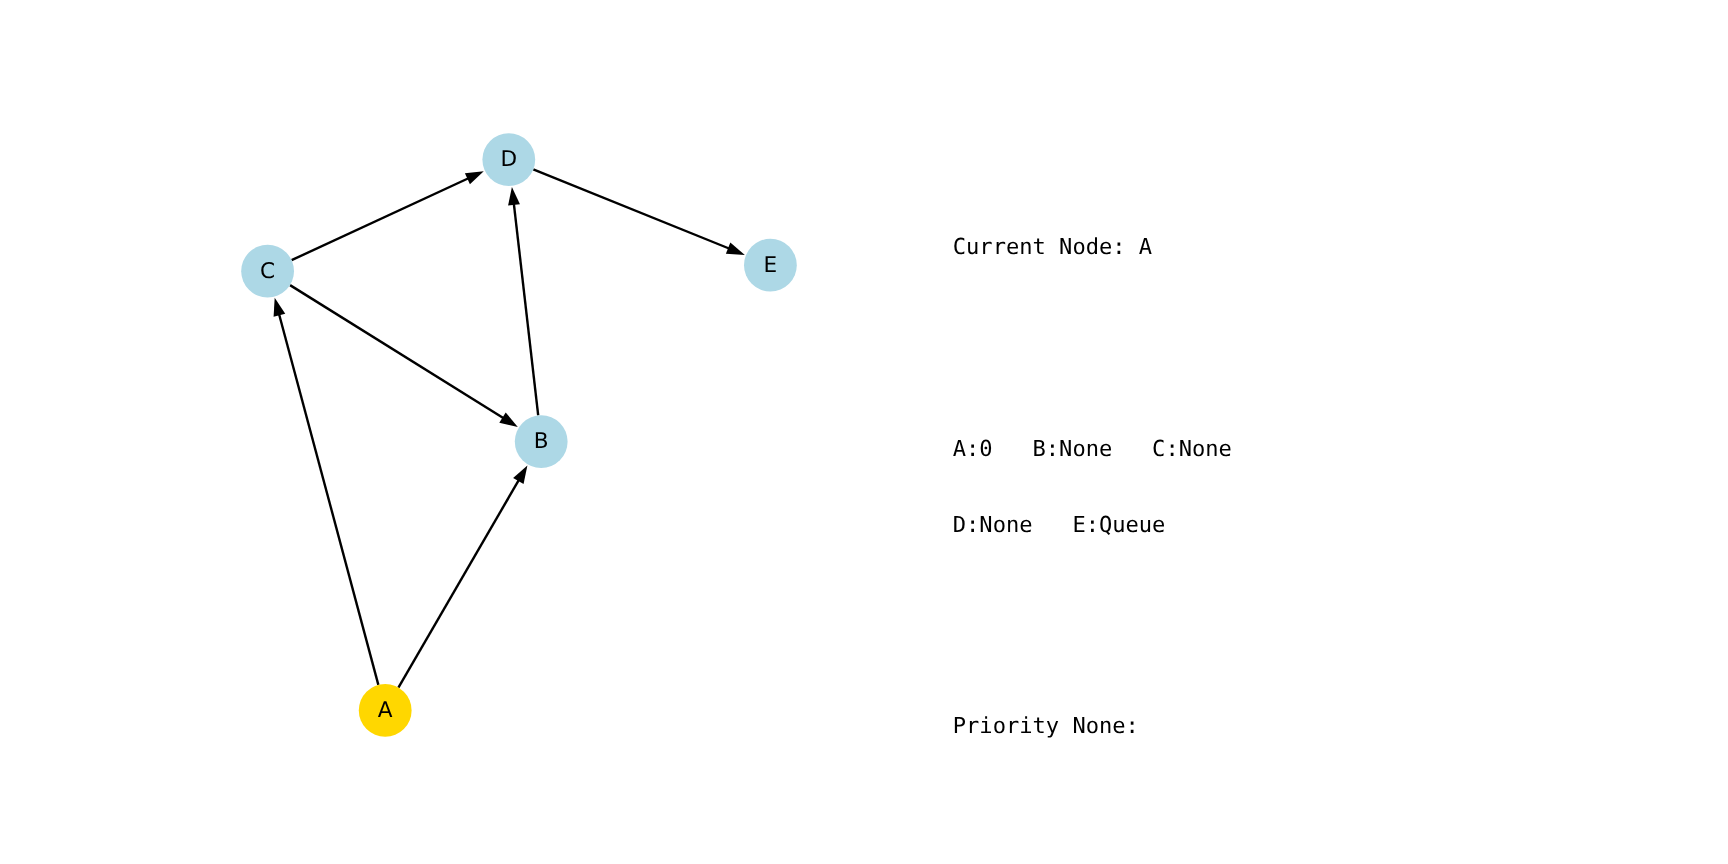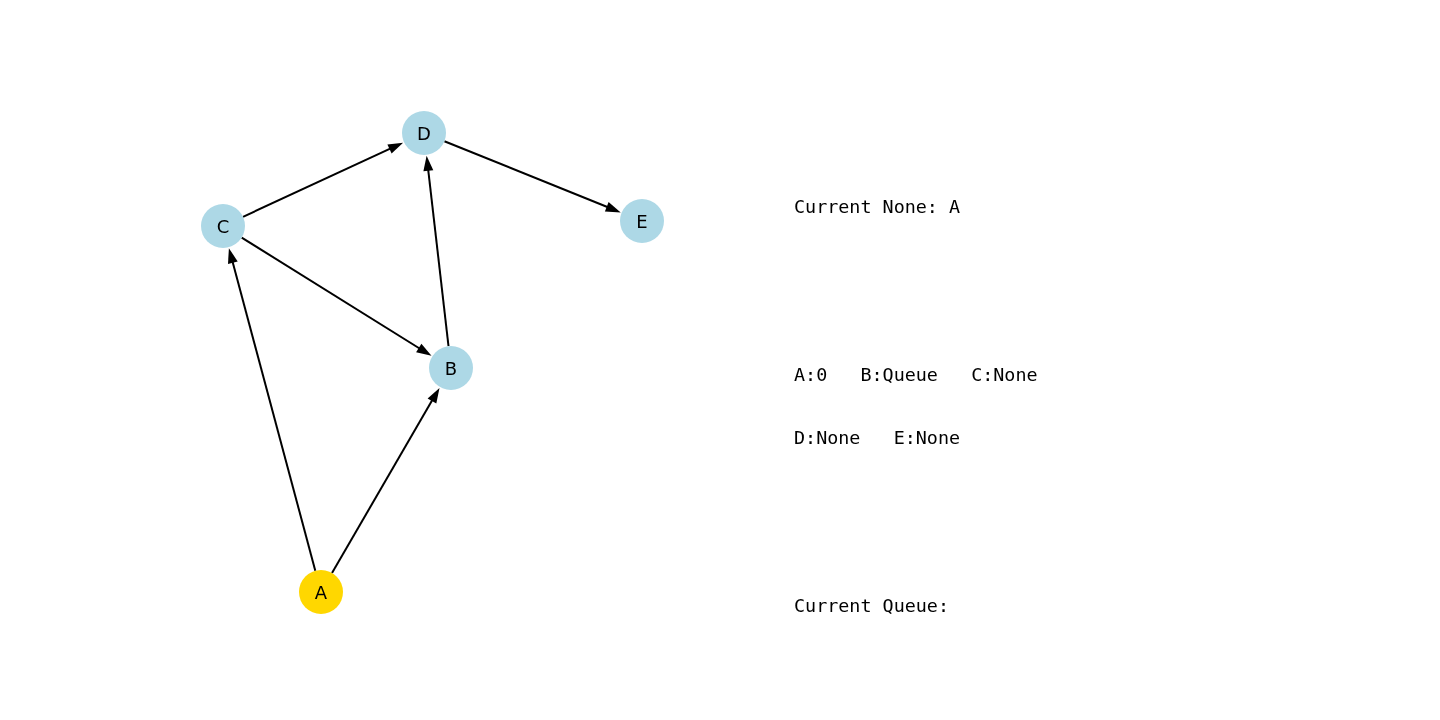--- a/index.html
+++ b/index.html
@@ -89,26 +89,26 @@
         <text x="424" y="133" text-anchor="middle" dominant-baseline="central" fill="#000000">D</text>
       </g>
       <g>
         <circle cx="642" cy="221" r="22" fill="#ADD8E6"></circle>
         <text x="642" y="221" text-anchor="middle" dominant-baseline="central" fill="#000000">E</text>
       </g>
     </svg>
 
   <div class="info-panel">
     <div class="info-block">
-      <div class="info-line">Current None: A</div>
+      <div class="info-line">Current Node: A</div>
     </div>
     <div class="info-block">
-      <div class="info-line">A:0   B:Queue   C:None</div>
-      <div class="info-line">D:None   E:None</div>
+      <div class="info-line">A:0   B:None   C:None</div>
+      <div class="info-line">D:None   E:Queue</div>
     </div>
     <div class="info-block">
-      <div class="info-line">Current Queue:</div>
+      <div class="info-line">Priority None:</div>
       
     </div>
     
   </div>
 
 </div>
 
 </body></html>

